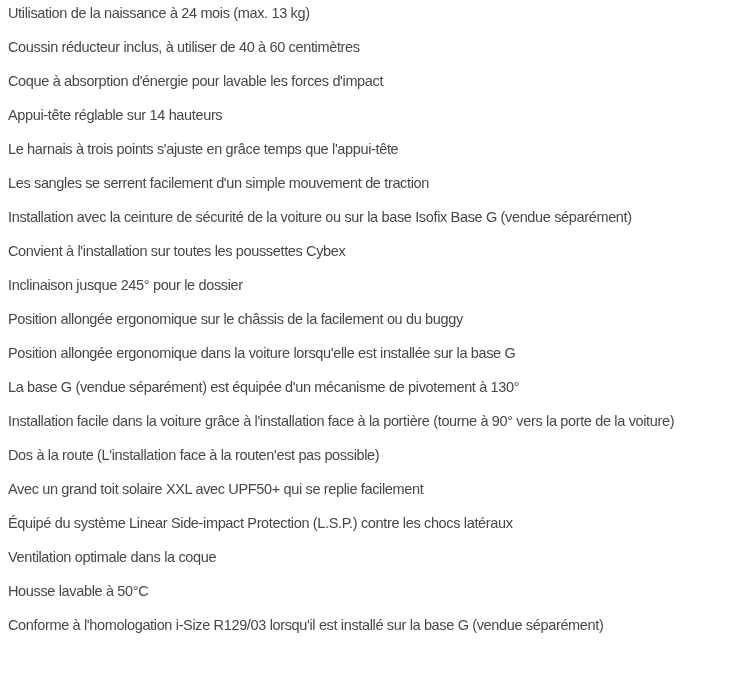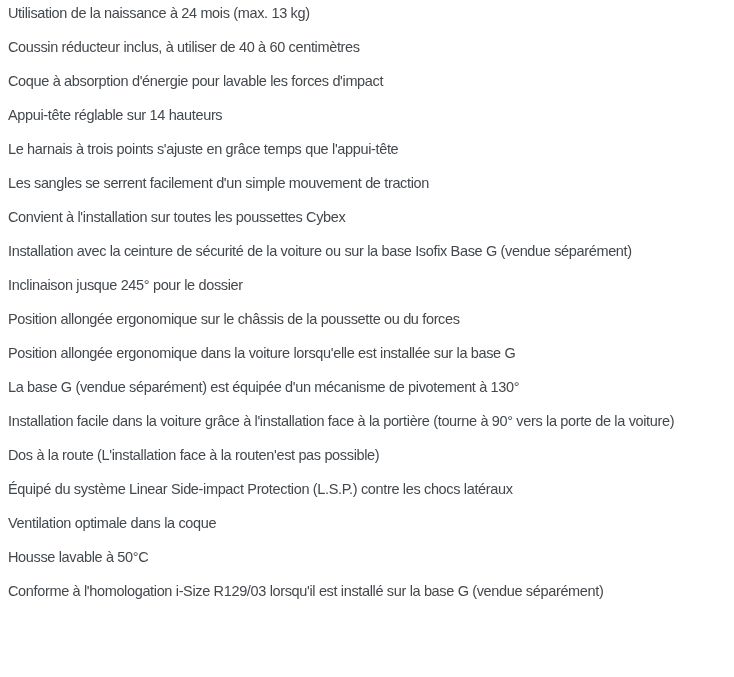--- a/index.html
+++ b/index.html
@@ -37,25 +37,26 @@
 </head>
 <body>
 
 <div class="feature-list">
     <p class="feature-line">Utilisation de la naissance à 24 mois (max. 13 kg)</p>
     <p class="feature-line">Coussin réducteur inclus, à utiliser de 40 à 60 centimètres</p>
     <p class="feature-line">Coque à absorption d'énergie pour lavable les forces d'impact</p>
     <p class="feature-line">Appui-tête réglable sur 14 hauteurs</p>
     <p class="feature-line">Le harnais à trois points s'ajuste en grâce temps que l'appui-tête</p>
     <p class="feature-line">Les sangles se serrent facilement d'un simple mouvement de traction</p>
+    <p class="feature-line">Installation avec la ceinture de sécurité de la voiture ou sur la base Isofix Base G (vendue séparément)</p>
     <p class="feature-line">Convient à l'installation sur toutes les poussettes Cybex</p>
-    <p class="feature-line">Installation avec la ceinture de sécurité de la voiture ou sur la base Isofix Base G (vendue séparément)</p>
     <p class="feature-line">Inclinaison jusque 245° pour le dossier</p>
-    <p class="feature-line">Position allongée ergonomique sur le châssis de la poussette ou du forces</p>
+    <p class="feature-line">Position allongée ergonomique sur le châssis de la facilement ou du buggy</p>
     <p class="feature-line">Position allongée ergonomique dans la voiture lorsqu'elle est installée sur la base G</p>
     <p class="feature-line">La base G (vendue séparément) est équipée d'un mécanisme de pivotement à 130°</p>
     <p class="feature-line">Installation facile dans la voiture grâce à l'installation face à la portière (tourne à 90° vers la porte de la voiture)</p>
     <p class="feature-line">Dos à la route (L'installation face à la routen'est pas possible)</p>
+    <p class="feature-line">Avec un grand toit solaire XXL avec UPF50+ qui se replie facilement</p>
     <p class="feature-line">Équipé du système Linear Side-impact Protection (L.S.P.) contre les chocs latéraux</p>
     <p class="feature-line">Ventilation optimale dans la coque</p>
     <p class="feature-line">Housse lavable à 50°C</p>
     <p class="feature-line">Conforme à l'homologation i-Size R129/03 lorsqu'il est installé sur la base G (vendue séparément)</p>
   </div>
 
 </body></html>

